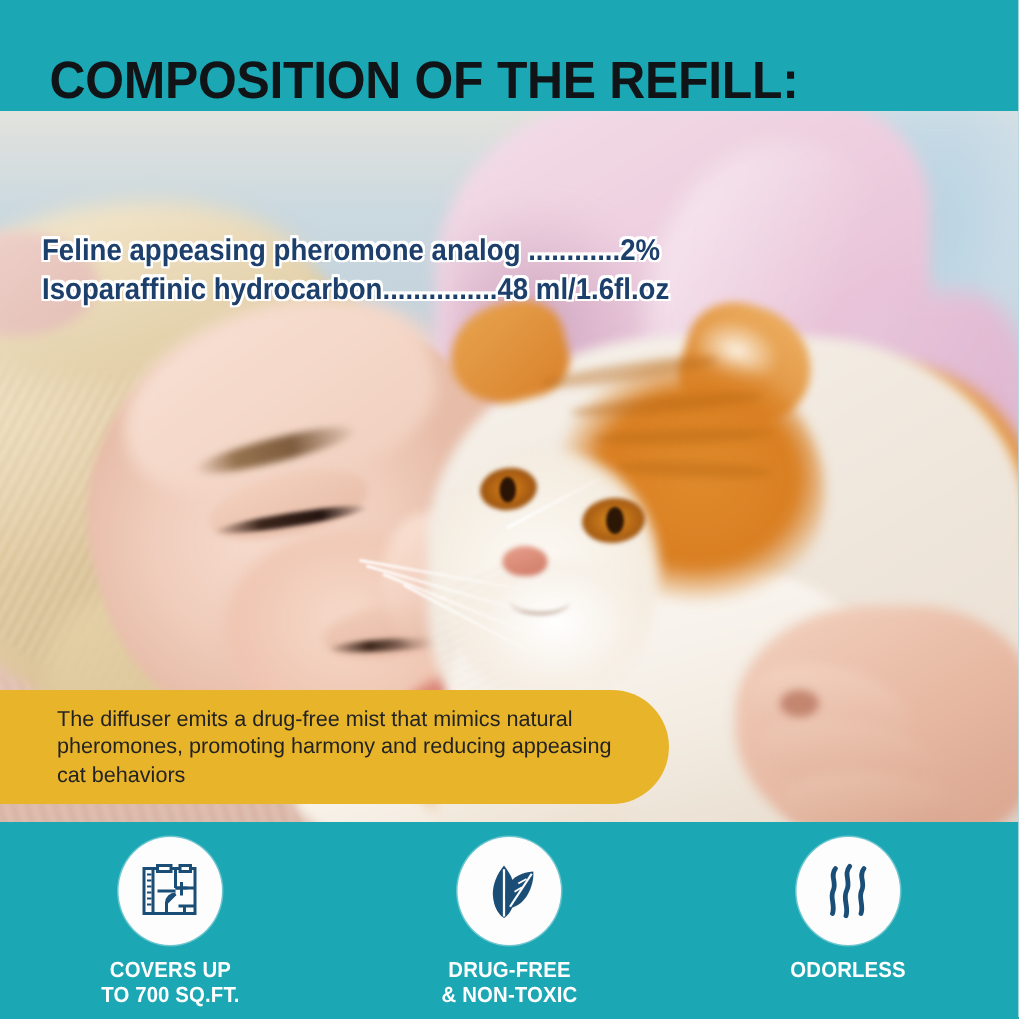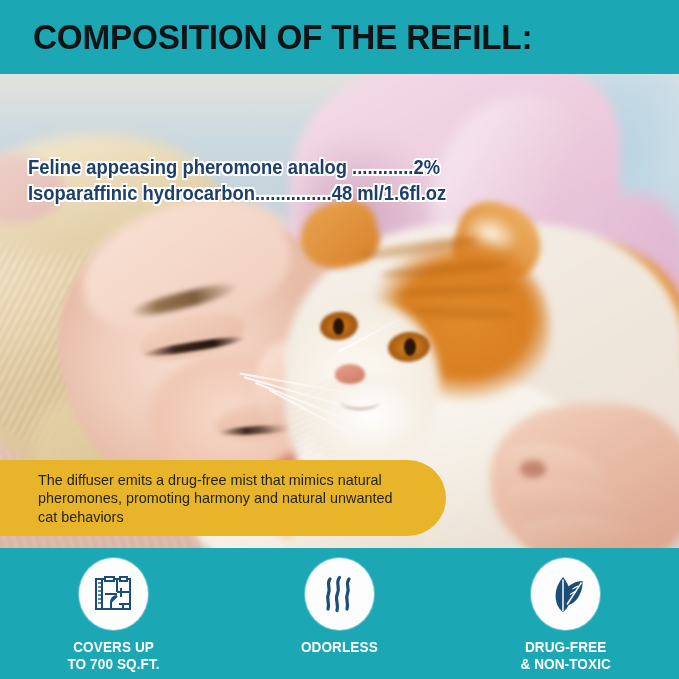--- a/index.html
+++ b/index.html
@@ -13,21 +13,21 @@
     position:relative;
     width:679px;height:679px;
     overflow:hidden;
     background:#1BA7B4;
   }
 
   
   .header-band{
     position:absolute;left:0;top:0;width:679px;height:74px;
     background:#1BA7B4;
-    display:flex;align-items:center;
+    display:flex;align-items:flex-end;
   }
   .header-title{
     margin-left:33px;
     font-family:"Liberation Sans", sans-serif;
     font-weight:bold;
     font-size:35px;
     letter-spacing:-0.2px;
     color:#111416;
     transform:scaleX(0.95);
     transform-origin:left center;
@@ -496,21 +496,21 @@
       <div class="nail"></div>
     </div>
 
     <div class="composition">
       <span class="line">Feline appeasing pheromone analog ............2%</span>
       <span class="line">Isoparaffinic hydrocarbon...............48 ml/1.6fl.oz</span>
     </div>
   </div>
 
   <div class="callout">
-    <div class="callout-text">The diffuser emits a drug-free mist that mimics natural pheromones, promoting harmony and natural unwanted cat behaviors</div>
+    <div class="callout-text">The diffuser emits a drug-free mist that mimics natural pheromones, promoting harmony and reducing appeasing cat behaviors</div>
   </div>
 
   <div class="features">
 
     <div class="feature">
       <div class="feature-circle">
         <svg width="44" height="44" viewBox="0 0 44 44">
           <g fill="none" stroke="#1B4E77" stroke-width="2">
             <rect x="5" y="7" width="34" height="30"></rect>
             <line x1="11" y1="7" x2="11" y2="37"></line>
@@ -539,44 +539,44 @@
       <div class="feature-label">
         <span>COVERS UP</span>
         <span class="l2">TO 700 SQ.FT.</span>
       </div>
     </div>
 
 
     <div class="feature">
       <div class="feature-circle">
         <svg width="44" height="44" viewBox="0 0 44 44">
-          <g fill="none" stroke="#1B4E77" stroke-width="3.2" stroke-linecap="round">
-            <path d="M13 7 C9 12 14 16 11.5 21.5 C9 27 13 31 11 37"></path>
-            <path d="M22.5 5.5 C18 11 23.5 15.5 20.5 21.5 C17.5 27.5 22 32 20 38.5"></path>
-            <path d="M32 7 C28 12 33 16 30.5 21.5 C28 27 32 31 30 37"></path>
-          </g>
-        </svg>
-      </div>
-      <div class="feature-label">
-        <span>ODORLESS</span>
-        <span class="l2"></span>
-      </div>
-    </div>
-
-    <div class="feature">
-      <div class="feature-circle">
-        <svg width="44" height="44" viewBox="0 0 44 44">
           <path d="M19 5 C12.5 13 10 22 12.5 30.5 C14 35.5 16.5 38.5 19 40 C21.5 38.5 24 35.5 25.5 30.5 C28 22 25.5 13 19 5 Z" fill="#1B4E77"></path>
           <path d="M19 7.5 L19 39" stroke="#fdfdfd" stroke-width="1.5" fill="none"></path>
           <path d="M38.5 9 C31 9.5 25 12.5 22 18 C19 23.5 19.5 29.5 22.5 33.5 C27 33 32 29.5 35 24 C38 18.5 38.9 13 38.5 9 Z" fill="#1B4E77"></path>
           <path d="M37.5 10.5 L23 32.5" stroke="#fdfdfd" stroke-width="1.5" fill="none"></path>
           <path d="M34 14 L28.5 17" stroke="#fdfdfd" stroke-width="1.2" fill="none"></path>
           <path d="M31 19.5 L26 22.5" stroke="#fdfdfd" stroke-width="1.2" fill="none"></path>
         </svg>
       </div>
       <div class="feature-label">
         <span>DRUG-FREE</span>
         <span class="l2">&amp; NON-TOXIC</span>
       </div>
     </div>
 
+    <div class="feature">
+      <div class="feature-circle">
+        <svg width="44" height="44" viewBox="0 0 44 44">
+          <g fill="none" stroke="#1B4E77" stroke-width="3.2" stroke-linecap="round">
+            <path d="M13 7 C9 12 14 16 11.5 21.5 C9 27 13 31 11 37"></path>
+            <path d="M22.5 5.5 C18 11 23.5 15.5 20.5 21.5 C17.5 27.5 22 32 20 38.5"></path>
+            <path d="M32 7 C28 12 33 16 30.5 21.5 C28 27 32 31 30 37"></path>
+          </g>
+        </svg>
+      </div>
+      <div class="feature-label">
+        <span>ODORLESS</span>
+        <span class="l2"></span>
+      </div>
+    </div>
+
   </div>
 </div>
 
 </body></html>

